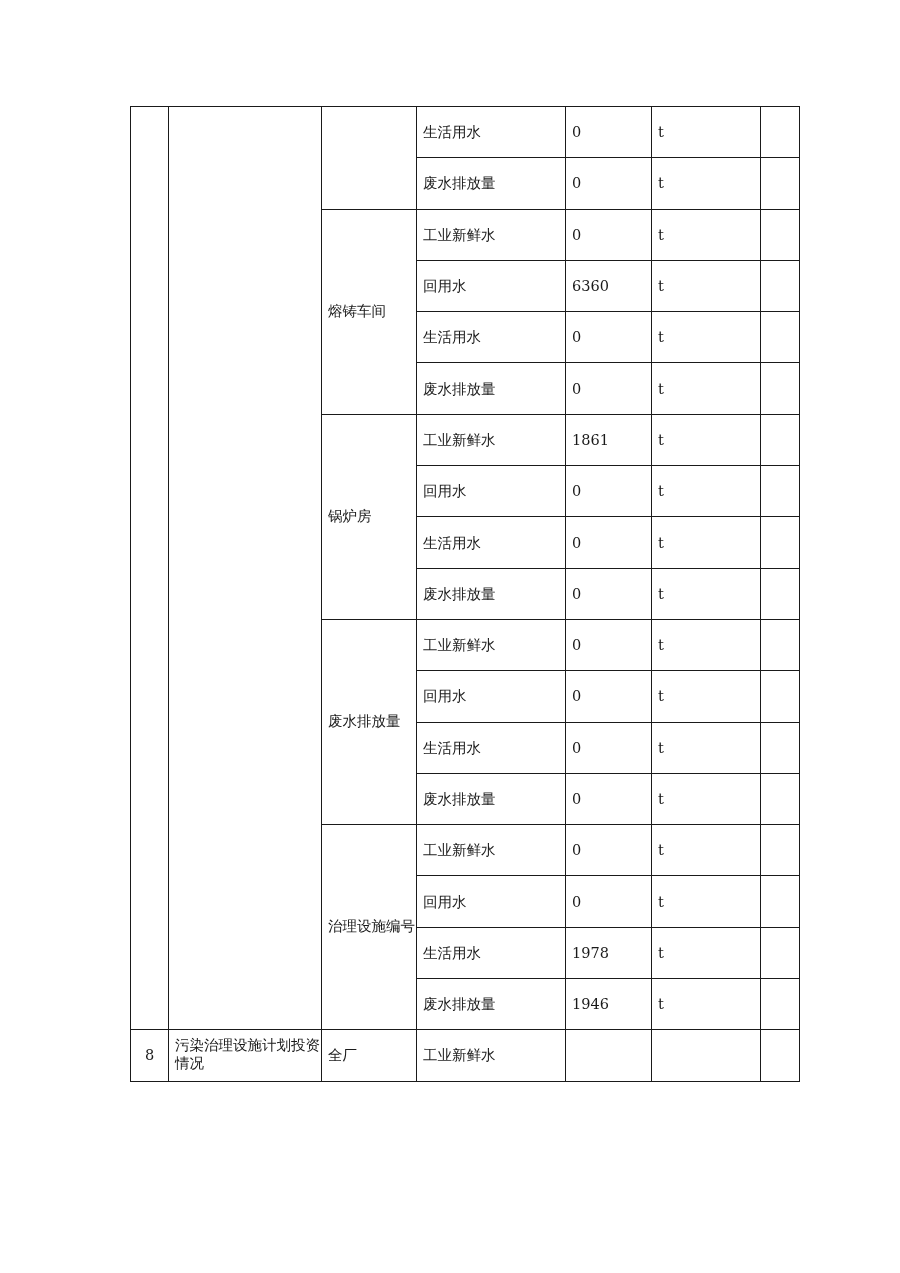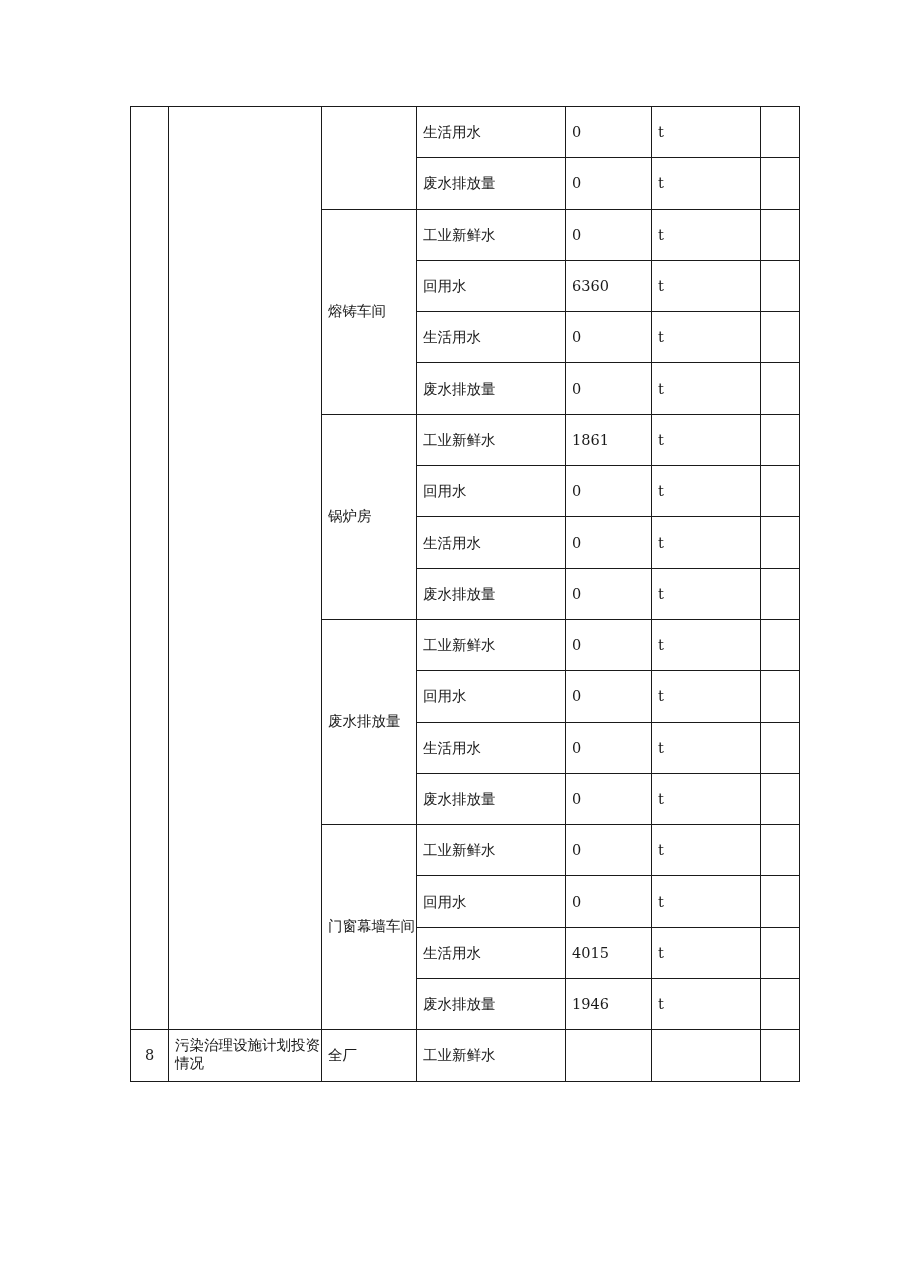--- a/index.html
+++ b/index.html
@@ -154,36 +154,36 @@
     </tr>
     <tr>
       <td>废水排放量</td>
       <td class="num">0</td>
       <td class="unit">t</td>
       <td></td>
     </tr>
 
     <tr>
       <td rowspan="4">
-          <span class="wrap">门窗幕墙车间</span>
-        </td>
-      <td>工业新鲜水</td>
-      <td class="num">0</td>
-      <td class="unit">t</td>
-      <td></td>
-    </tr>
-    <tr>
-      <td>回用水</td>
-      <td class="num">0</td>
-      <td class="unit">t</td>
-      <td></td>
-    </tr>
-    <tr>
-      <td>生活用水</td>
-      <td class="num">4015</td>
+          <span class="wrap">治理设施编号</span>
+        </td>
+      <td>工业新鲜水</td>
+      <td class="num">0</td>
+      <td class="unit">t</td>
+      <td></td>
+    </tr>
+    <tr>
+      <td>回用水</td>
+      <td class="num">0</td>
+      <td class="unit">t</td>
+      <td></td>
+    </tr>
+    <tr>
+      <td>生活用水</td>
+      <td class="num">1978</td>
       <td class="unit">t</td>
       <td></td>
     </tr>
     <tr>
       <td>废水排放量</td>
       <td class="num">1946</td>
       <td class="unit">t</td>
       <td></td>
     </tr>
 

